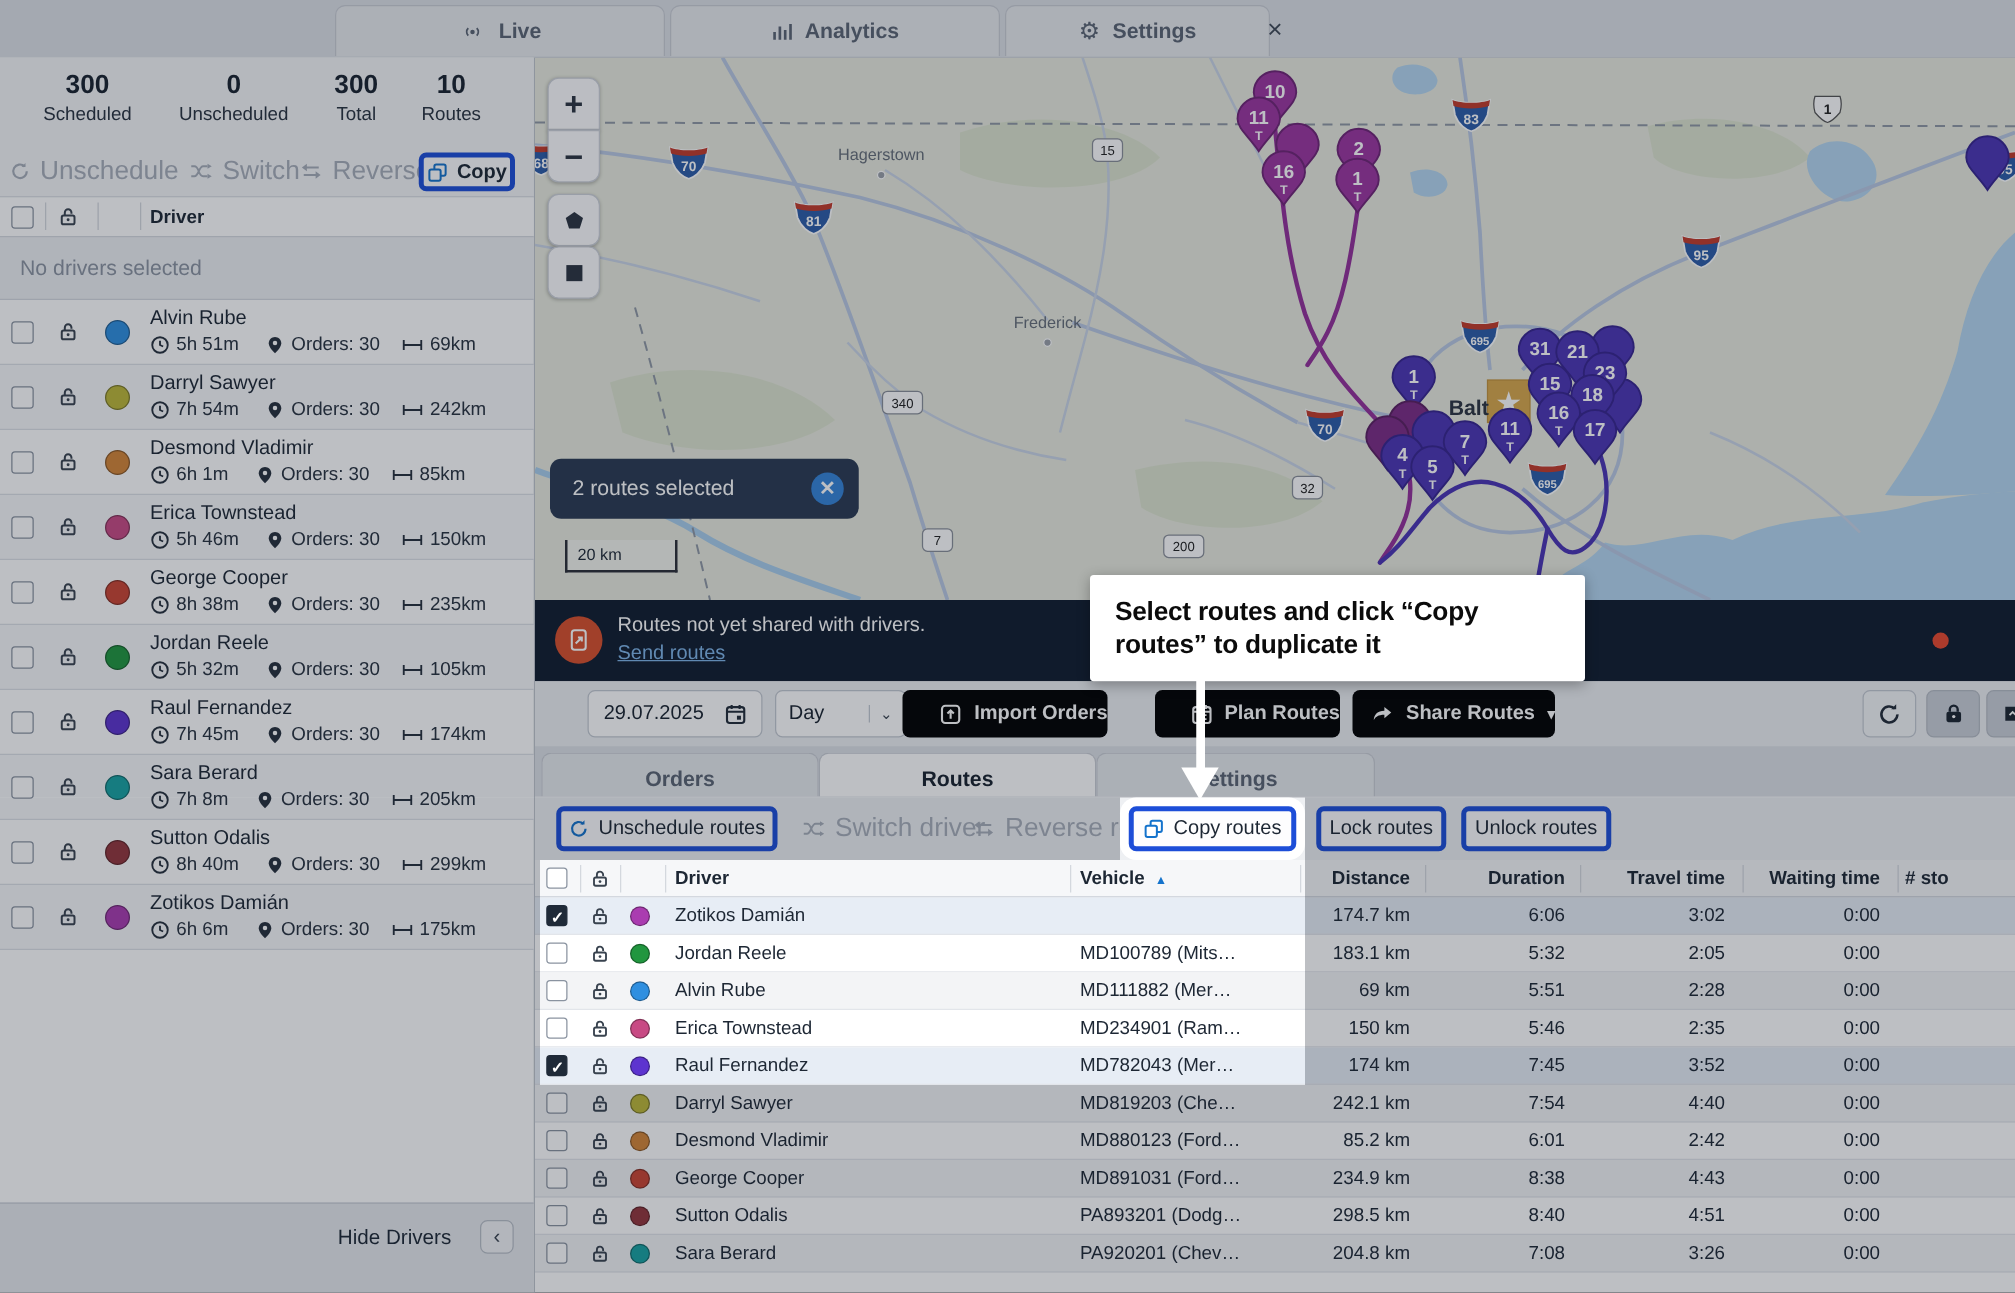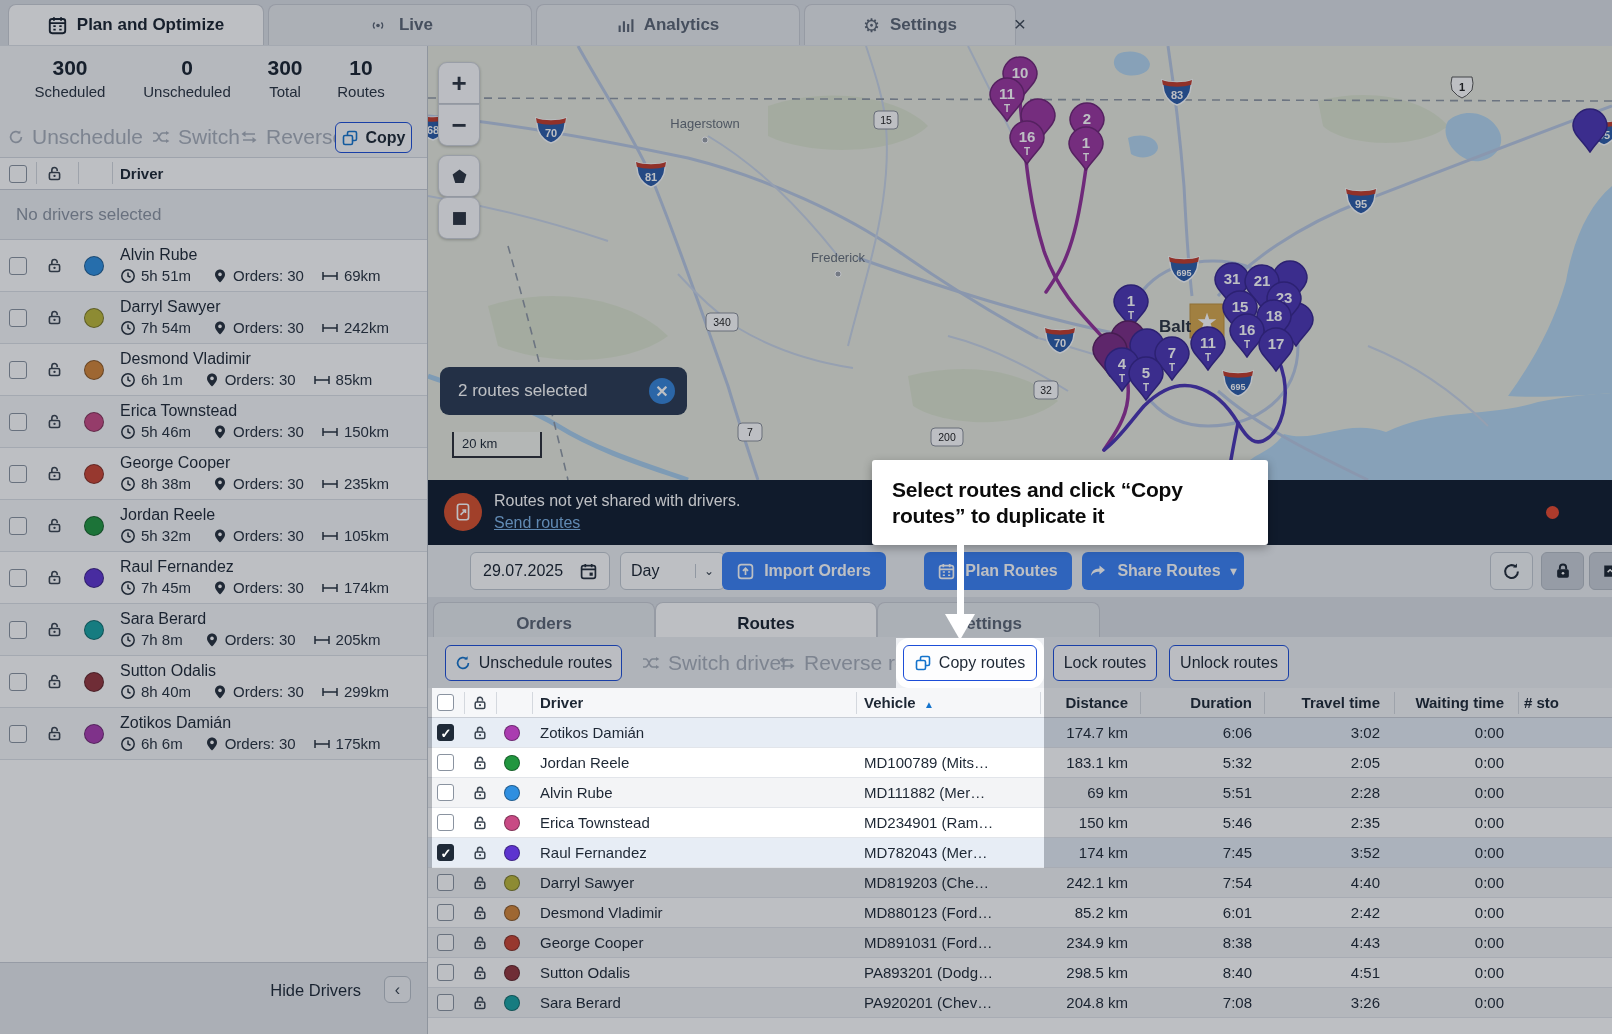--- a/index.html
+++ b/index.html
@@ -12,21 +12,21 @@
 .tab{position:absolute;top:4px;height:41px;display:flex;align-items:center;justify-content:center;gap:10px;
      font-size:17px;font-weight:bold;color:#5b6573;background:#e8eaee;border:1px solid #c9cdd4;border-bottom:none;
      border-radius:8px 8px 0 0;box-sizing:border-box}
 .tab.active{background:#fff;color:#18222e}
 
 #sidebar{position:absolute;left:0;top:46px;width:428px;height:988px;background:#fff;border-right:1px solid #bfc5cc;box-sizing:border-box}
 .stat{position:absolute;top:10px;text-align:center}
 .stat .v{font-size:21px;font-weight:bold;color:#18222e}
 .stat .l{font-size:15px;color:#28323f;margin-top:3px}
 .ghost{display:flex;align-items:center;gap:8px;font-size:21px;color:#a7aeb9}
-.btn-light{display:flex;align-items:center;justify-content:center;gap:8px;background:#fdfdfe;border:1px solid #1d4ed8;
+.btn-light{display:flex;align-items:center;justify-content:center;gap:8px;background:#fdfdfe;border:4px solid #1d4ed8;
            border-radius:6px;font-size:16px;color:#1d2734;box-sizing:border-box}
 .ck{display:inline-block;width:18px;height:18px;border:1.6px solid #8a93a0;border-radius:3px;background:#fff;box-sizing:border-box}
 .ck.checked{background:#1f2a38;border-color:#1f2a38;position:relative}
 .ck.checked::after{content:"✓";position:absolute;left:2.5px;top:0.5px;color:#fff;font-size:13px;font-weight:bold}
 .dot{display:inline-block;width:20px;height:20px;border-radius:50%;border:1px solid rgba(0,0,0,.35);box-sizing:border-box}
 .drow{position:absolute;left:0;width:427px;height:52px;border-bottom:1px solid #dde1e6;box-sizing:border-box}
 .drow .nm{position:absolute;left:120px;top:6px;font-size:16px;color:#1d2734}
 .meta{position:absolute;left:120px;top:27px;display:flex;align-items:center;gap:5px;font-size:15px;color:#28323f}
 .mi{width:16px;height:16px;flex:0 0 auto}
 
@@ -44,22 +44,22 @@
 #banner{position:absolute;left:428px;top:480px;width:1184px;height:65px;background:#101c2e}
 #banner .ic{position:absolute;left:16px;top:13px;width:38px;height:38px;border-radius:50%;background:#d84f2b;
             display:flex;align-items:center;justify-content:center}
 #banner .msg{position:absolute;left:66px;top:12px;font-size:16px;color:#fff}
 #banner .lnk{position:absolute;left:66px;top:34px;font-size:16px;color:#7fb5e8;text-decoration:underline}
 #banner .reddot{position:absolute;left:1118px;top:26px;width:13px;height:13px;border-radius:50%;background:#e8492e}
 
 #toolbar{position:absolute;left:428px;top:545px;width:1184px;height:52px;background:#eef0f3}
 .field{position:absolute;top:7px;height:38px;background:#fff;border:1px solid #c3c9d1;border-radius:6px;
        display:flex;align-items:center;font-size:16px;color:#18222e;box-sizing:border-box}
-.btn-blue{position:absolute;top:7px;height:38px;background:#3b82f6;border-radius:6px;color:#fff;font-weight:bold;
-          font-size:16px;display:flex;align-items:center;justify-content:center;gap:10px;box-sizing:border-box}
+.btn-blue{position:absolute;top:7px;height:38px;background:#000000;border-radius:6px;color:#fff;font-weight:bold;
+          font-size:16px;display:flex;align-items:center;justify-content:flex-end;gap:10px;box-sizing:border-box}
 .sqbtn{position:absolute;top:7px;width:43px;height:38px;border-radius:6px;display:flex;align-items:center;justify-content:center;box-sizing:border-box}
 
 #ptabs{position:absolute;left:428px;top:597px;width:1184px;height:48px;background:#dde1e6;border-bottom:1px solid #c6cbd2;box-sizing:border-box}
 .ptab{position:absolute;top:5px;height:43px;display:flex;align-items:center;justify-content:center;font-size:17px;
       font-weight:bold;color:#5b6573;background:#e7eaee;border:1px solid #c9cdd4;border-bottom:none;
       border-radius:8px 8px 0 0;box-sizing:border-box}
 .ptab.active{background:#fff;color:#18222e}
 
 #actionrow{position:absolute;left:428px;top:637px;width:1184px;height:51px;background:#eef0f3}
 .act{position:absolute;top:8px;height:36px}
@@ -82,28 +82,20 @@
 #arrow-stem{position:absolute;left:957px;top:544px;width:7px;height:72px;background:#fff;z-index:60}
 #arrow-head{position:absolute;left:945px;top:614px;width:0;height:0;border-left:15px solid transparent;
             border-right:15px solid transparent;border-top:26px solid #fff;z-index:60}
 </style>
 </head>
 <body>
 
 <div id="app">
 
   <div id="tabbar">
-    <div class="tab active" style="left:8px;width:256px">
-      <svg width="19" height="19" viewBox="0 0 16 16">
-          <rect x="1.5" y="2.5" width="13" height="12" rx="2" fill="none" stroke="#18222e" stroke-width="1.6"></rect>
-          <path d="M1.5 6h13M5 1v3M11 1v3" stroke="#18222e" stroke-width="1.6"></path>
-          <path d="M4.5 8.5h2M9.5 8.5h2M4.5 11.5h2M9.5 11.5h2" stroke="#18222e" stroke-width="1.4"></path>
-        </svg>
-      <span>Plan and Optimize</span>
-    </div>
     <div class="tab" style="left:268px;width:264px">
       <svg width="22" height="15" viewBox="0 0 22 14">
           <circle cx="11" cy="7" r="1.8" fill="#5b6573"></circle>
           <path d="M7.6 4a4.4 4.4 0 0 0 0 6M14.4 4a4.4 4.4 0 0 1 0 6" fill="none" stroke="#5b6573" stroke-width="1.5"></path>
         </svg>
       <span>Live</span>
     </div>
     <div class="tab" style="left:536px;width:264px">
       <svg width="17" height="17" viewBox="0 0 16 16">
           <path d="M2.5 14V8M6.5 14V4M10.5 14V6.5M14.5 14V2" stroke="#5b6573" stroke-width="2" fill="none"></path>

